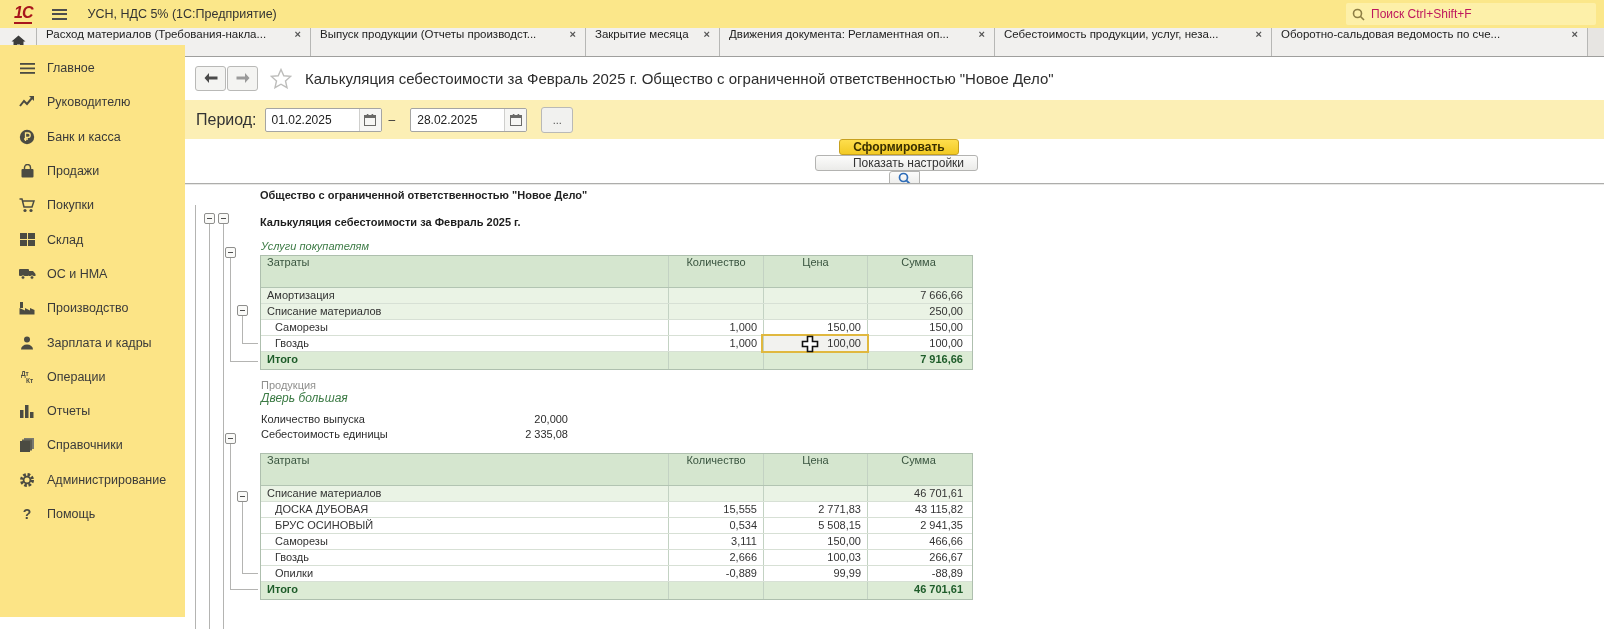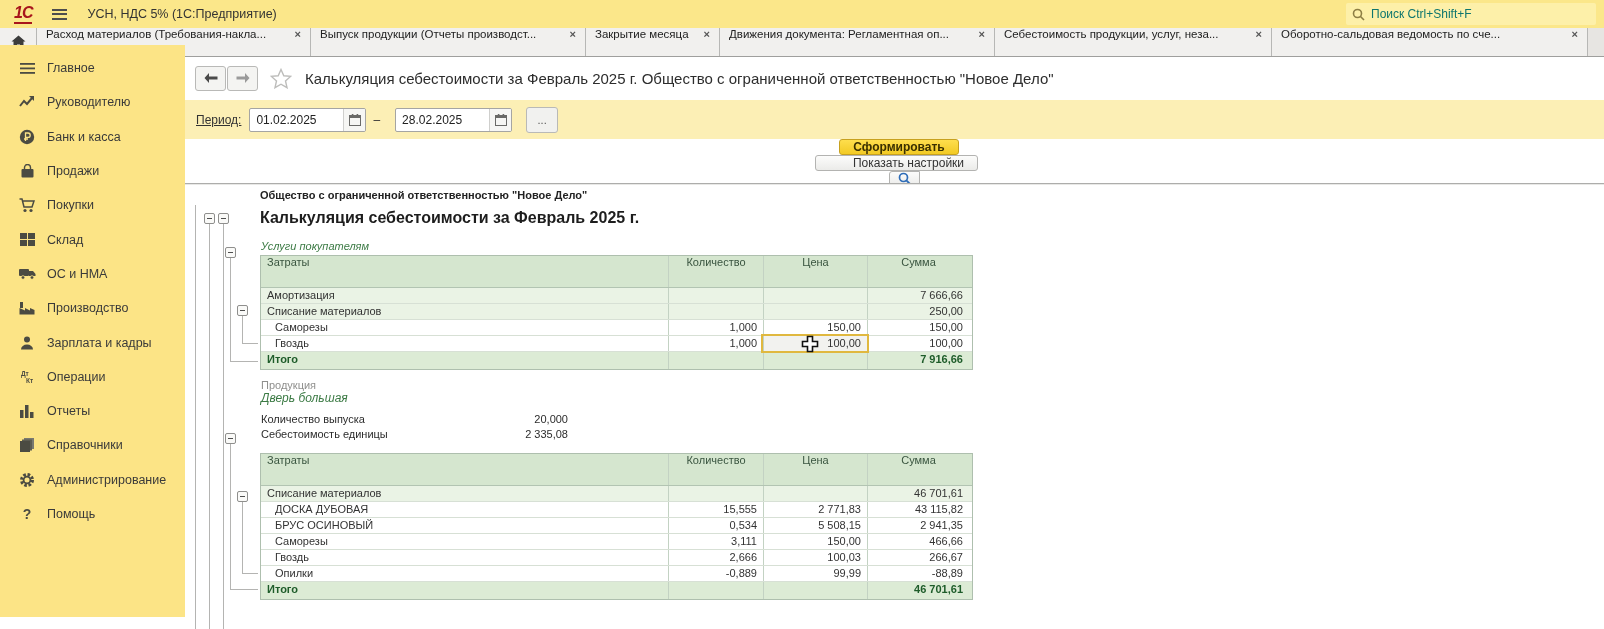--- a/index.html
+++ b/index.html
@@ -6,21 +6,21 @@
   html,body { width:1604px; height:629px; overflow:hidden; }
   body { position:relative; background:#fff; font-family:"Liberation Sans", sans-serif; }
 
   
   .topbar { position:absolute; left:0; top:0; width:1604px; height:28px; background:#fbe78a; display:flex; align-items:center; }
   .logo { margin-left:14px; font-size:16px; font-weight:bold; font-style:italic; color:#a8161c; line-height:1; border-bottom:2px solid #a8161c; padding-bottom:1px; letter-spacing:-1px; }
   .hamb { width:15px; height:11px; margin-left:20px; border-top:2px solid #4d4d4d; border-bottom:2px solid #4d4d4d; position:relative; }
   .hamb::after { content:""; position:absolute; left:0; right:0; top:2.5px; height:2px; background:#4d4d4d; }
   .apptitle { margin-left:20px; font-size:12.5px; color:#333; }
   .search { margin-left:auto; margin-right:8px; width:250px; height:22px; display:flex; align-items:center; background:#fdf0a9; border-radius:2px; padding:0 6px; }
-  .search .txt { font-size:12px; color:#0f766e; margin-left:6px; }
+  .search .txt { font-size:12px; color:#be185d; margin-left:6px; }
 
   
   .tabbar { position:absolute; left:0; top:28px; width:1604px; height:29px; background:#e7e5e2; display:flex; border-bottom:1px solid #9f9f9d; }
   .homebtn { width:37px; height:100%; background:#f1f0ee; border-right:1px solid #b7b7b5; display:flex; align-items:center; justify-content:center; }
   .tab { height:100%; background:#f1f0ee; border-right:1px solid #b7b7b5; display:flex; align-items:flex-start; padding:0 9px; }
   .tab .lbl { flex:1; font-size:11.5px; color:#222; white-space:nowrap; overflow:hidden; }
   .tab .x { margin-left:7px; font-size:11px; color:#555; font-weight:bold; }
   .t1{width:274px}.t2{width:275px}.t3{width:134px}.t4{width:275px}.t5{width:277px}.t6{width:316px}
 
   
@@ -35,21 +35,21 @@
   .content { position:absolute; left:185px; top:57px; width:1419px; height:572px; background:#fff; }
 
   .navrow { position:absolute; left:0; top:0; width:100%; height:42px; display:flex; align-items:center; }
   .navbtn { width:31px; height:25px; border:1px solid #b9b9b7; border-radius:3px; background:#f4f4f2; display:flex; align-items:center; justify-content:center; }
   .navback { margin-left:10px; }
   .navfwd { margin-left:1px; }
   .star { margin-left:12px; display:flex; align-items:center; }
   .page-title { margin-left:13px; font-size:15px; font-weight:normal; color:#2d2d2d; white-space:nowrap; }
 
   .periodband { position:absolute; left:0; top:43px; width:100%; height:39px; background:#fcefb5; display:flex; align-items:center; }
-  .plabel { margin-left:11px; font-size:12px; color:#333;text-decoration:underline; }
+  .plabel { margin-left:11px; font-size:16px; color:#333; }
   .dinput { margin-left:8px; width:117px; height:24px; background:#fff; border:1px solid #a5a5a3; border-radius:2px; display:flex; align-items:center; overflow:hidden; }
   .dinput input { flex:1; border:0; outline:0; font-family:"Liberation Sans",sans-serif; font-size:12px; color:#222; padding-left:6px; width:80px; background:transparent; }
   .calbtn { width:22px; height:22px; border-left:1px solid #cfcfcd; background:#f6f6f4; display:flex; align-items:center; justify-content:center; }
   .dash { margin:0 7px; font-size:12px; color:#333; }
   .morebtn { margin-left:14px; width:32px; height:26px; border:1px solid #b9b9b7; border-radius:3px; background:#f1f1ef; font-size:11px; color:#555; text-align:center; line-height:24px; }
 
   .toolbar { position:absolute; left:0; top:82px; width:100%; height:44px; background:#fff; display:flex; align-items:center;flex-direction:column; }
   .btn { height:27px; border:1px solid #b3b3b1; border-radius:3px; background:linear-gradient(#fcfcfb,#ebebe9); font-size:12px; color:#333; display:flex; align-items:center; justify-content:center; padding:0 13px; white-space:nowrap; }
   .btn-generate { margin-left:9px; background:linear-gradient(#fede4d,#f2ca24); border-color:#c7a11f; font-weight:bold; color:#3a3000; }
   .btn-settings { margin-left:4px;padding-left:37px; }
@@ -65,21 +65,21 @@
   .divider { position:absolute; left:0; top:126px; width:100%; height:1px; background:#adadab; box-shadow:0 1px 0 #e8e8e6; }
 
   
   .report { position:absolute; left:0; top:128px; width:100%; height:444px; background:#fff; font-size:11px; color:#333; }
   .vline { position:absolute; width:1px; background:#b4b4b2; }
   .hline { position:absolute; height:1px; background:#b4b4b2; }
   .mbox { position:absolute; width:11px; height:11px; border:1px solid #8f8f8d; border-radius:2px; background:#fafaf8; z-index:3; }
   .mbox::before { content:""; position:absolute; left:2px; right:2px; top:4px; height:1px; background:#4f4f4f; }
 
   .org { position:absolute; left:75px; top:4px; font-size:11px; font-weight:bold; color:#222; }
-  .rtitle { position:absolute; left:75px; top:24px; font-size:16px; font-weight:bold; color:#1d1d1d; }
+  .rtitle { position:absolute; left:75px; top:31px; font-size:11px; font-weight:bold; color:#1d1d1d; }
   .sec-label { position:absolute; left:76px; font-style:italic; color:#3b7a44; font-size:11px; }
   .prodlbl { position:absolute; left:76px; top:194px; font-size:11px; color:#8f8f8d; }
   .prodname { position:absolute; left:76px; top:206px; font-style:italic; color:#3b7a44; font-size:12px; }
   .pinfo { position:absolute; left:76px; width:307px; display:flex; }
   .pinfo .pl { width:200px; font-size:11px; color:#2c2c2c; }
   .pinfo .pv { flex:1; text-align:right; font-size:11px; color:#2c2c2c; }
 
   .rtable { position:absolute; left:75px; width:713px; border:1px solid #aebfae; }
   .thead { display:flex; background:#d5e6cf; border-bottom:1px solid #b2c4b2; height:32px; color:#3a5540; }
   .th { padding-top:5px; }

